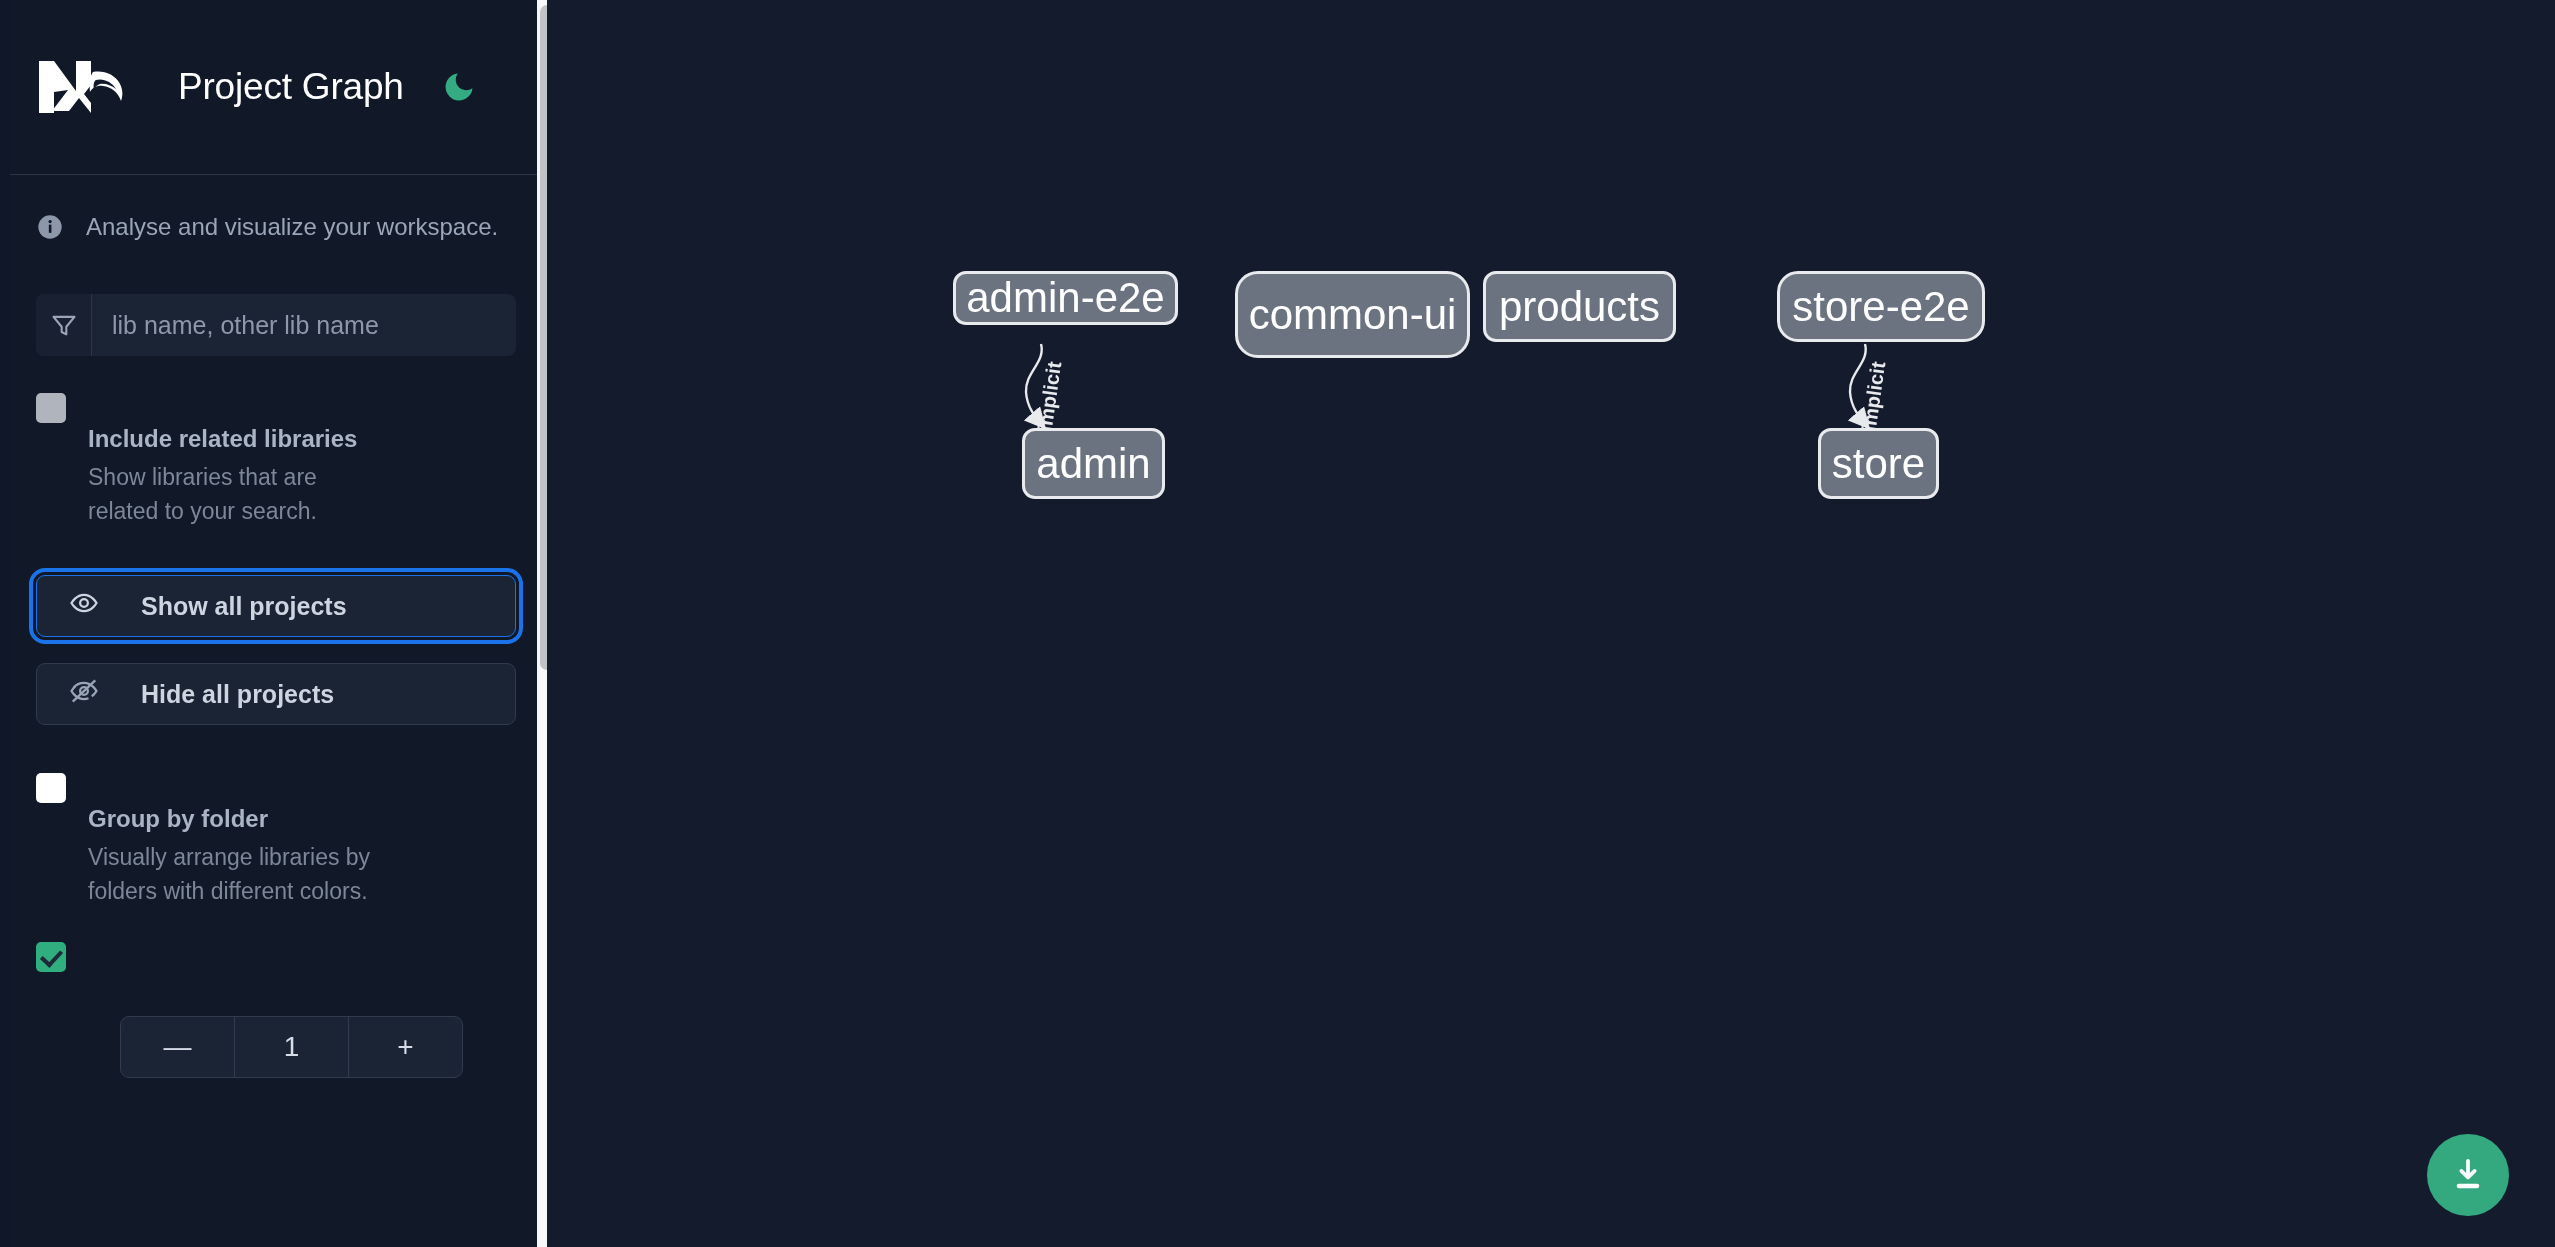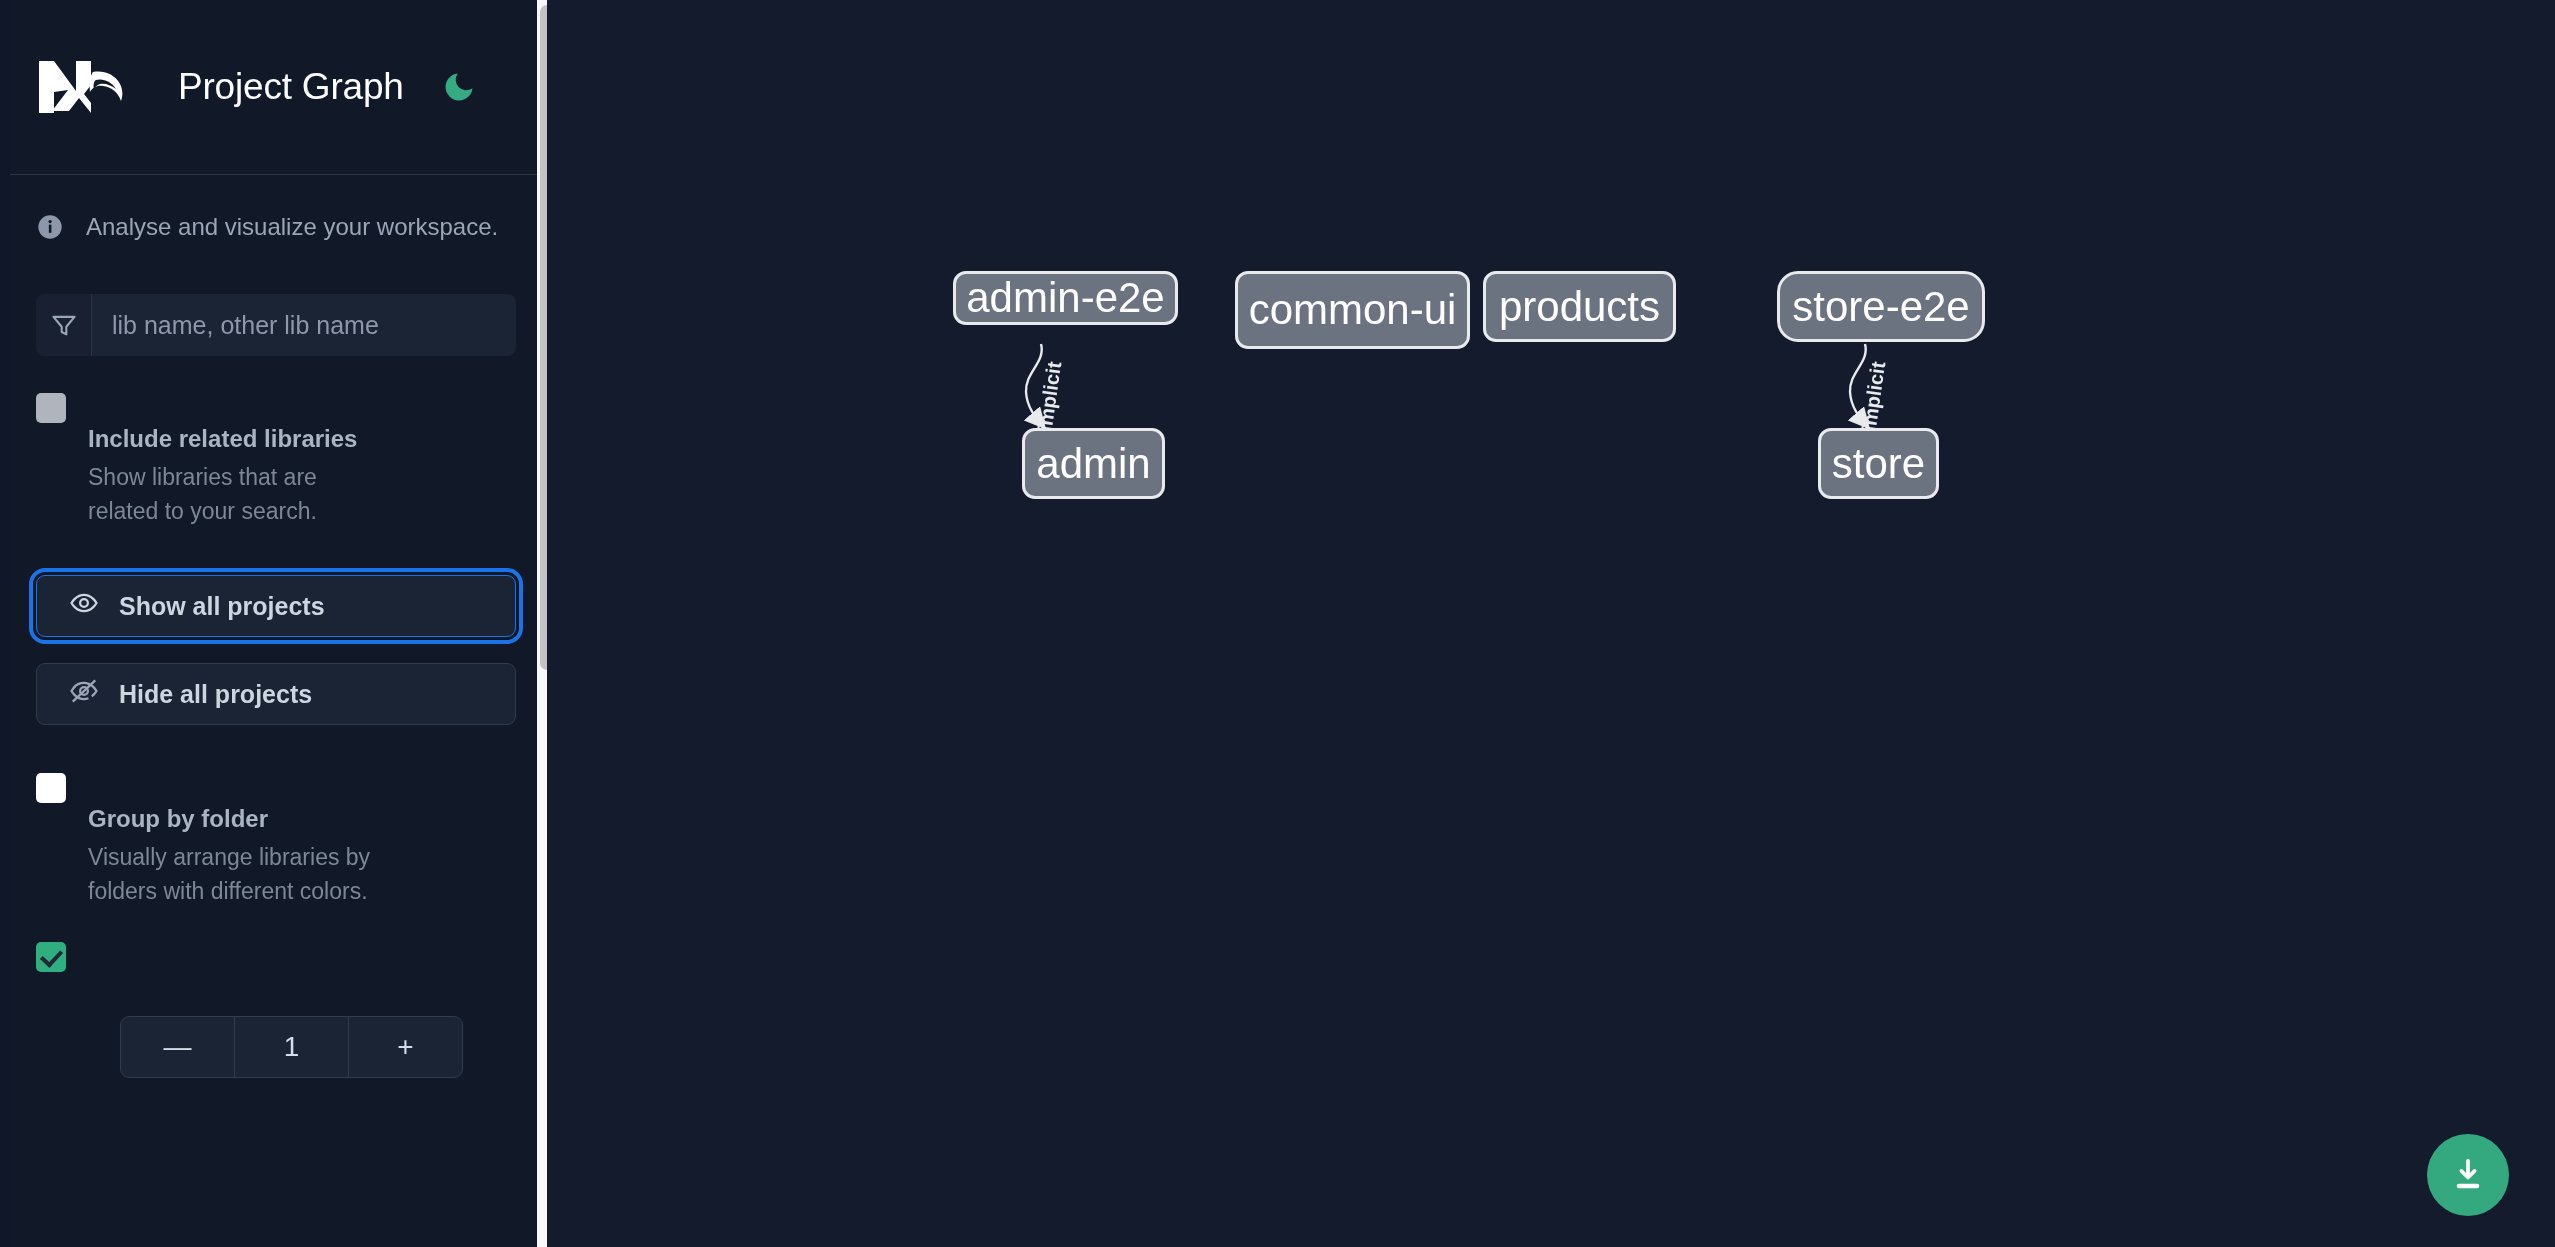--- a/index.html
+++ b/index.html
@@ -97,21 +97,21 @@
   .check-desc  { color: #7c8797; font-size: 23px; line-height: 34px; margin-top: 6px; max-width: 290px; }
 
   .btn {
     margin: 8px 31px 0 26px;
     height: 62px;
     background: #1b2434;
     border: 1px solid #303b4d;
     border-radius: 9px;
     display: flex; align-items: center;
     padding-left: 32px;
-    gap: 20px;
+    gap: 42px;
     color: #cdd5e1;
     font-size: 25px;
     font-weight: bold;
     cursor: pointer;
   }
   .btn.focused {
     outline: 4px solid #1a73e8;
     outline-offset: 3px;
     border-color: #1a73e8;
   }
@@ -295,21 +295,21 @@
         <marker id="arw" markerWidth="9" markerHeight="9" refX="7" refY="4.5" orient="auto">
           <path d="M0,0 L9,4.5 L0,9 z" fill="#e8eaed"></path>
         </marker>
       </defs>
       <path d="M494,344 C499,362 478,372 479,392 C480,408 489,418 496,426" fill="none" stroke="#e8eaed" stroke-width="2.4" marker-end="url(#arw)"></path>
       <path d="M1318,344 C1323,362 1302,372 1303,392 C1304,408 1313,418 1320,426" fill="none" stroke="#e8eaed" stroke-width="2.4" marker-end="url(#arw)"></path>
     </svg>
 
     <div id="nodes-layer">
         <div class="node" style="left: 406px; top: 271px; width: 225px; height: 54px;">admin-e2e</div>
-        <div class="node" style="left: 688px; top: 271px; width: 235px; height: 78px;">common-ui</div>
+        <div class="node" style="left: 688px; top: 271px; width: 235px; height: 87px; border-radius: 23px;">common-ui</div>
         <div class="node" style="left: 936px; top: 271px; width: 193px; height: 71px;">products</div>
         <div class="node" style="left: 1230px; top: 271px; width: 208px; height: 71px; border-radius: 21px;">store-e2e</div>
         <div class="node" style="left: 447px; top: 428px; width: 143px; height: 71px; margin-left: 28px;">admin</div>
         <div class="node" style="left: 1271px; top: 428px; width: 121px; height: 71px;">store</div>
       </div>
 
     <div id="labels-layer">
         <span class="edge-label" style="left: 468px; top: 385px; transform: rotate(-82deg);">implicit</span>
         <span class="edge-label" style="left: 1292px; top: 385px; transform: rotate(-82deg);">implicit</span>
       </div>

